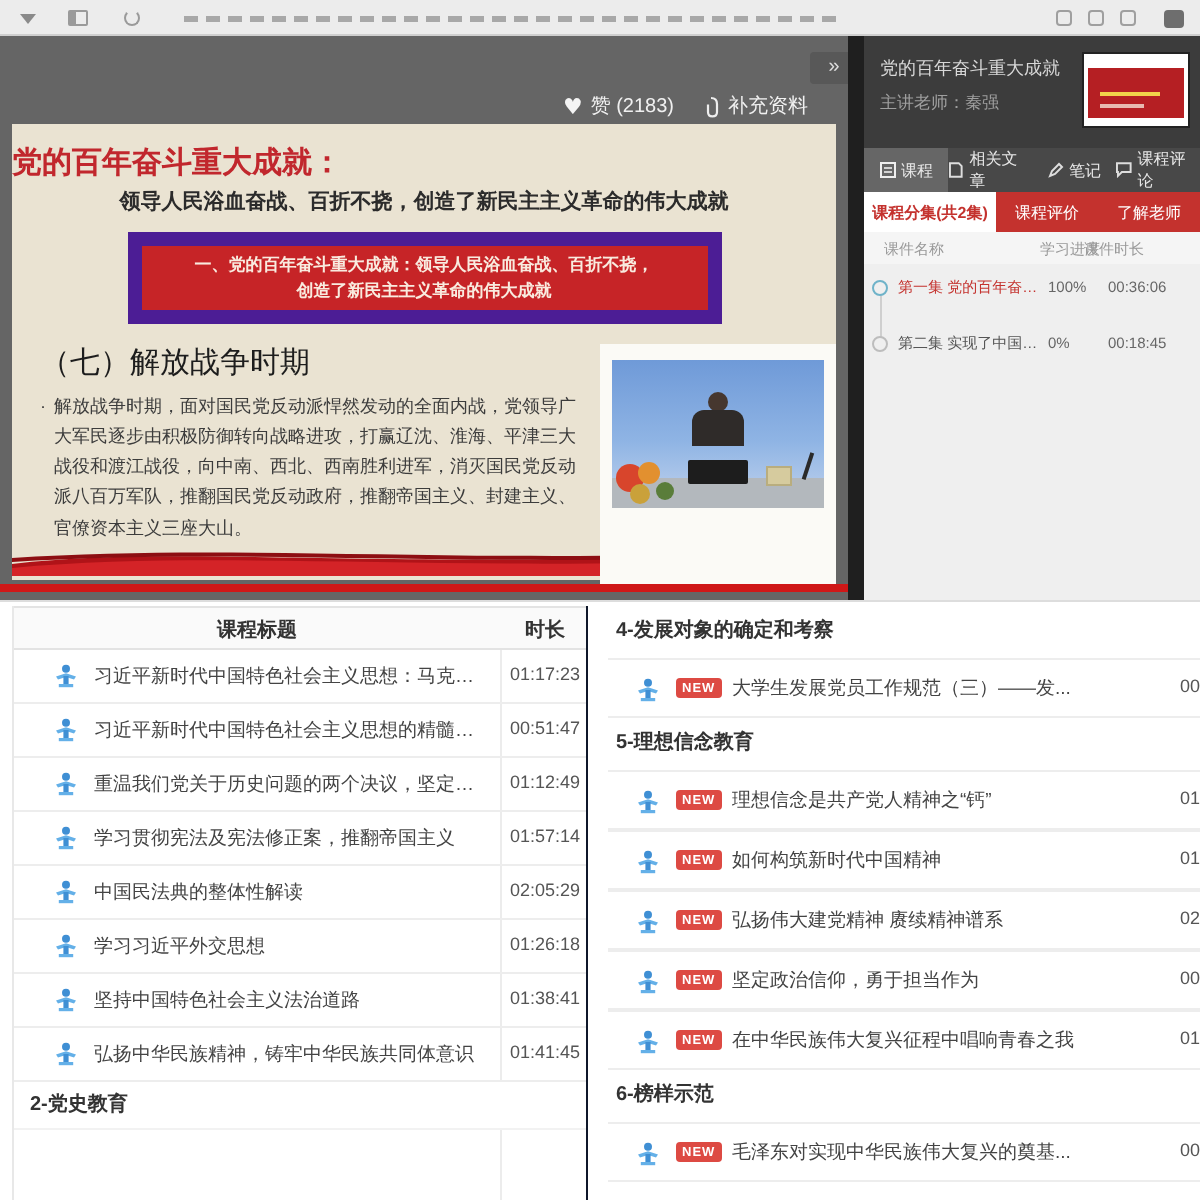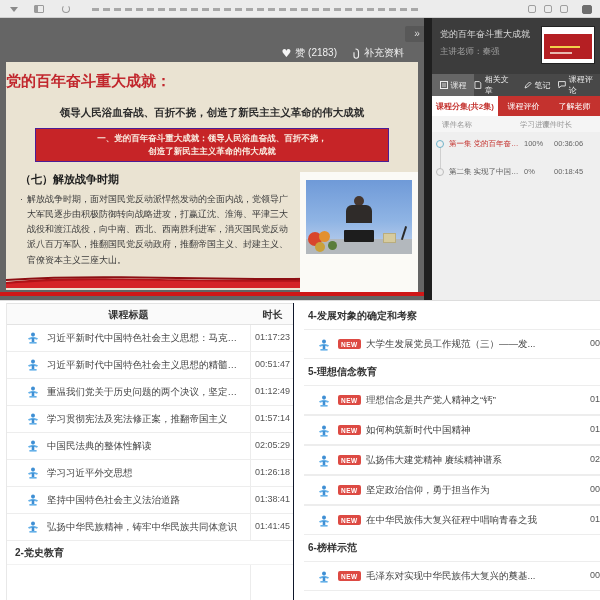--- a/index.html
+++ b/index.html
@@ -28,25 +28,25 @@
 
   .like-row { position:absolute; top:28px; right:20px; display:flex; align-items:center; gap:14px;
     color:#f0f0f0; font-size:10px; }
   .like-row .grp { display:flex; align-items:center; gap:4px; }
   .heart { color:#f4f4f4; font-size:11px; font-family:"DejaVu Sans",sans-serif; }
   .collapse-btn { position:absolute; top:8px; right:-5px; width:24px; height:16px; background:#585858;
     color:#ddd; border:none; border-radius:2px; font-size:10px; line-height:14px; text-align:center; }
 
   .slide { position:absolute; left:6px; top:44px; width:412px; height:228px; background:#eae3d2; }
   .slide-title { margin-top:10px; text-align:left; font-size:15px; font-weight:bold; color:#c1272d; }
-  .slide-sub { margin-top:15px; text-align:center; font-size:10.5px; font-weight:bold; color:#2b2b2b; }
-  .banner { margin:8px auto 0 auto; width:354px; background:#c62427; border:1px solid #4c1d95;
+  .slide-sub { margin-top:3px; text-align:center; font-size:10.5px; font-weight:bold; color:#2b2b2b; }
+  .banner { margin:8px auto 0 auto; width:297px; background:#c62427; border:7px solid #4c1d95;
     padding:3px 6px; }
   .banner div { text-align:center; font-size:8.5px; font-weight:bold; color:#f9ebdf; line-height:1.5; }
-  .slide-heading { margin:10px 0 0 14px; font-size:11px; font-weight:bold; color:#1d1d1d; }
+  .slide-heading { margin:10px 0 0 14px; font-size:15px; font-weight:normal; color:#1d1d1d; }
   .slide-body { margin:5px 14px 0 14px; width:272px; font-size:9px; line-height:1.7; color:#3c3c3c;
     display:flex; gap:4px; }
   .slide-body .bullet { flex:0 0 auto; }
   .ribbon { position:absolute; left:0; bottom:2px; width:412px; height:18px; }
 
   .speaker-card { position:absolute; left:300px; top:154px; width:118px; height:122px; background:#fbfaf6; }
   .speaker-video { position:absolute; left:6px; top:8px; width:106px; height:74px; overflow:hidden;
     background:linear-gradient(180deg,#6f9ad8 0%,#8fb4e4 55%,#c3d4ee 100%); }
   .sp-head { position:absolute; left:48px; top:16px; width:10px; height:10px; border-radius:50%; background:#46372f; }
   .sp-body { position:absolute; left:40px; top:25px; width:26px; height:18px; border-radius:6px 6px 0 0; background:#2f2b29; }

